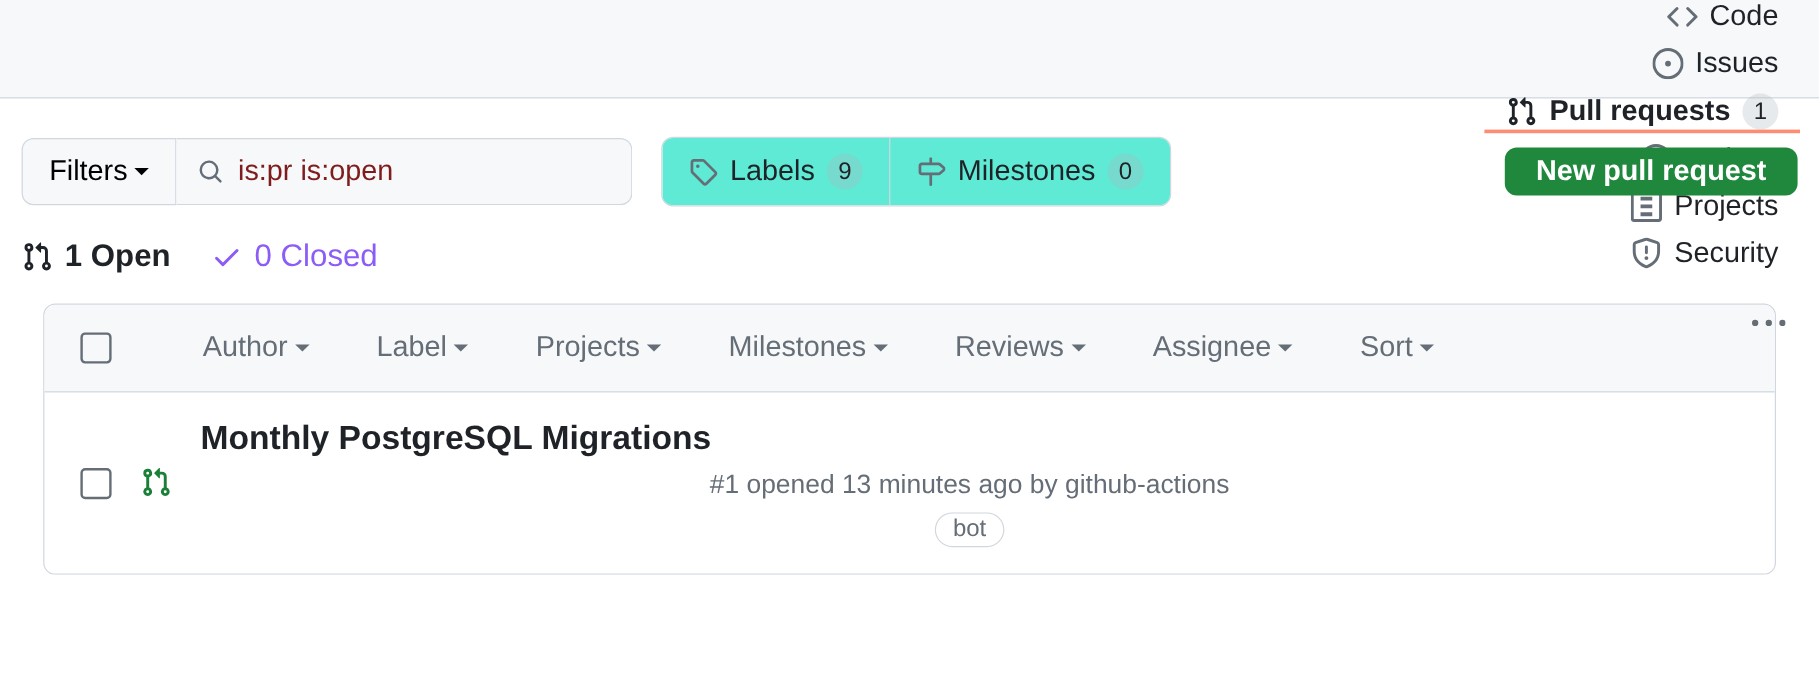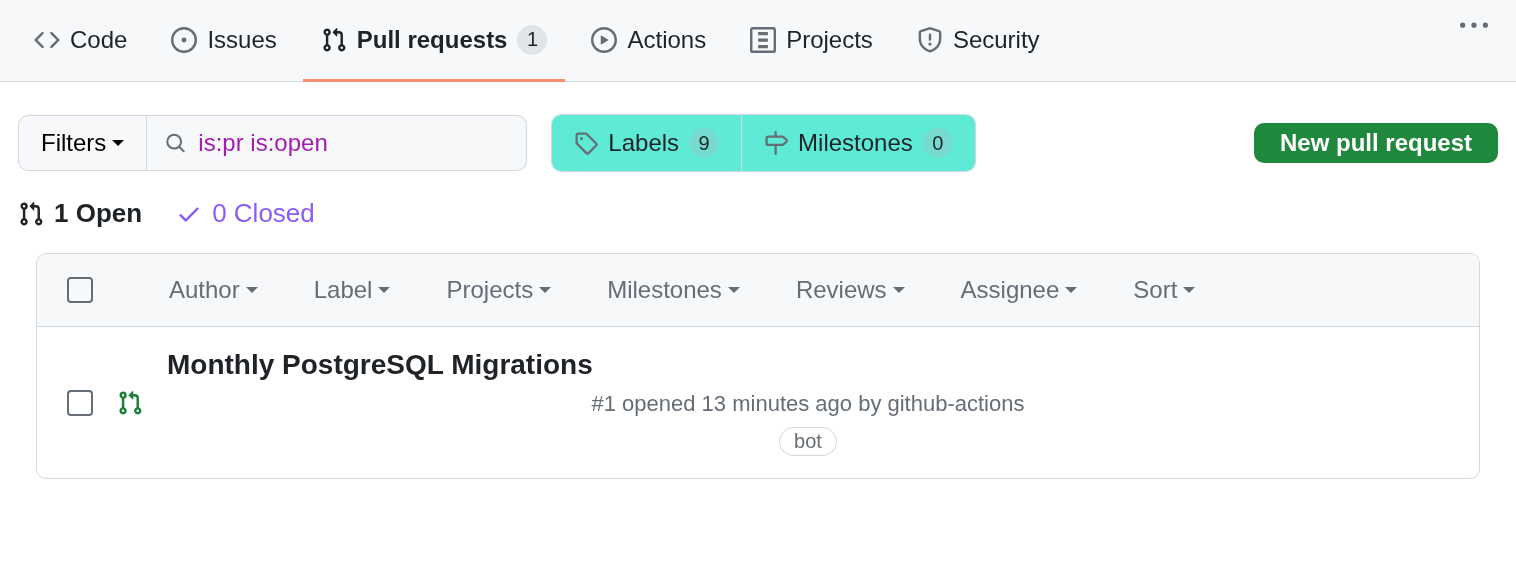--- a/index.html
+++ b/index.html
@@ -1,31 +1,31 @@
 <!DOCTYPE html>
 <html><head>
 <meta charset="utf-8">
 <style>
 * { box-sizing: border-box; margin: 0; padding: 0; font-family: -apple-system, BlinkMacSystemFont, "Segoe UI", Helvetica, Arial, sans-serif; }
 body { background: #fff; color: #1f2328; }
 
-.repo-nav { display: flex; align-items: flex-start; gap: 8px; padding: 0 16px; background: #f6f8fa; border-bottom: 1px solid #d0d7de; height: 82px; }
+.repo-nav { display: flex; align-items: flex-end; gap: 8px; padding: 0 16px; background: #f6f8fa; border-bottom: 1px solid #d0d7de; height: 82px; flex-direction: column; }
 .repo-nav-item { display: flex; align-items: center; gap: 10px; padding: 0 18px; height: 82px; font-size: 24px; color: #1f2328; cursor: pointer; border-bottom: 3px solid transparent; }
 .repo-nav-item.active { font-weight: 600; border-bottom-color: #fd8c73; }
 .repo-nav-item svg { fill: #656d76; }
 .repo-nav-item.active svg { fill: #1f2328; }
 .counter { display: inline-flex; min-width: 30px; height: 30px; padding: 0 8px; border-radius: 15px; background: rgba(175,184,193,0.3); font-size: 20px; font-weight: 500; align-items: center; justify-content: center; color: #1f2328; }
 .repo-nav-spacer { flex: 1; }
 .kebab { padding: 12px; cursor: pointer; }
 
 .toolbar { display: flex; align-items: center; gap: 24px; padding: 32px 18px 16px; }
 .filters-group { display: flex; }
 .filters-btn { display: flex; align-items: center; gap: 6px; padding: 0 22px; height: 56px; border: 1px solid #d0d7de; border-radius: 10px 0 0 10px; background: #f6f8fa; font-size: 24px; font-weight: 500; cursor: pointer; }
 .search-box { display: flex; align-items: center; gap: 12px; height: 56px; border: 1px solid #d0d7de; border-left: none; border-radius: 0 10px 10px 0; padding: 0 18px; width: 380px; background: #f6f8fa; color: #656d76; }
-.search-box input { border: none; background: transparent; font-size: 24px; color: #a21caf; outline: none; flex: 1; }
+.search-box input { border: none; background: transparent; font-size: 24px; color: #7f1d1d; outline: none; flex: 1; }
 
 .label-group { display: flex; border: 1px solid #d0d7de; border-radius: 10px; overflow: hidden; }
 .label-btn { display: flex; align-items: center; gap: 10px; padding: 0 22px; height: 56px; font-size: 24px; font-weight: 500; cursor: pointer; background: #5eead4; }
 .label-btn + .label-btn { border-left: 1px solid #d0d7de; }
 
 .spacer { flex: 1; }
 
 .new-pr-btn { height: 40px; padding: 0 26px; background: #1f883d; color: #fff; font-size: 24px; font-weight: 600; border: none; border-radius: 10px; cursor: pointer; }
 
 .status-tabs { display: flex; gap: 34px; padding: 10px 18px 24px; font-size: 26px; }

